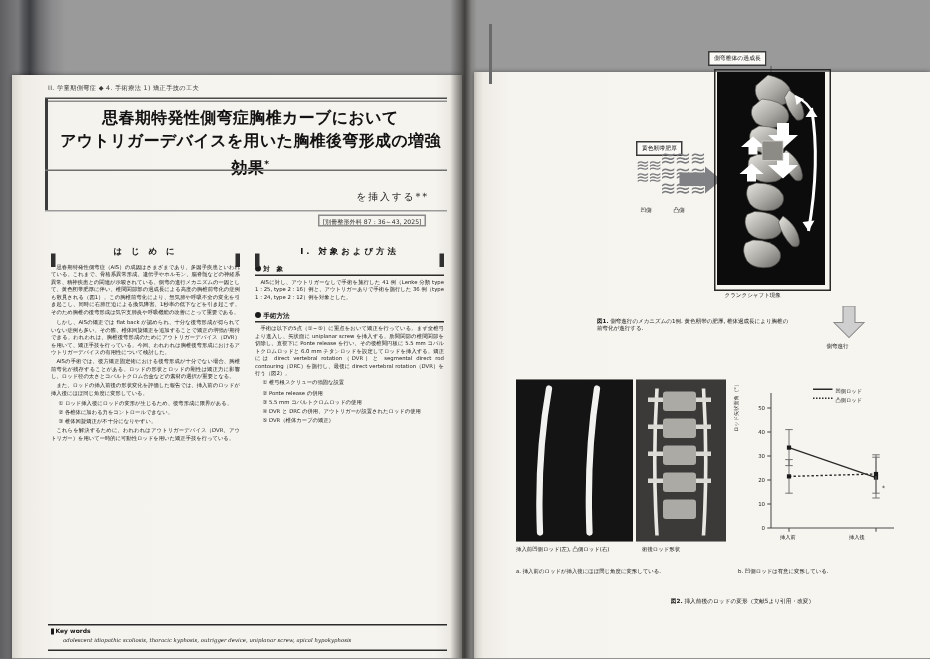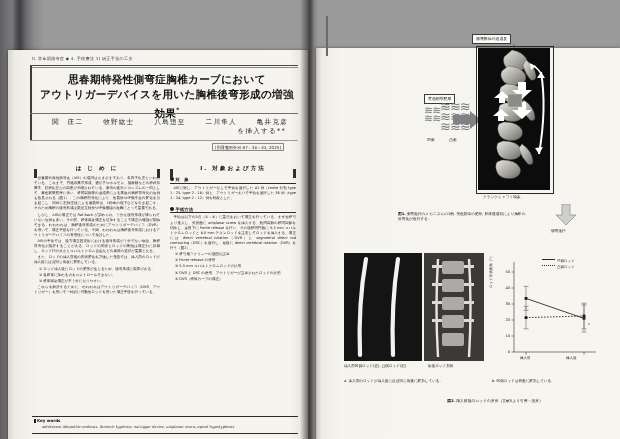--- a/index.html
+++ b/index.html
@@ -131,27 +131,20 @@
     <div class="left-rule"></div>
     <div class="left-rule2"></div>
     <div class="vbar"></div>
 
     <div class="title-block">
       <div class="title-l1">思春期特発性側弯症胸椎カーブにおいて</div>
       <div class="title-l2"><span>アウトリガーデバイスを用いた胸椎後弯形成の増強効果</span><span class="title-star">*</span></div>
     </div>
     <div class="title-underline"></div>
 
-    <div class="authors">
-      <span>関　庄二</span>
-      <span>牧野紘士</span>
-      <span>八島惣至</span>
-      <span>二川隼人</span>
-      <span>亀井克彦</span>
-    </div>
     <div class="author2">を挿入する**</div>
     <div class="rule-under-authors"></div>
     <div class="cite">[別冊整形外科 87：36～43, 2025]</div>
 
     <div class="col col-l">
       <div class="sec-head-wrap">
         <div class="sec-head">は じ め に</div>
       </div>
       <p class="para">思春期特発性側弯症（AIS）の成因はさまざまであり、多因子疾患といわれている。これまで、骨格系異常形成、遺伝子やホルモン、脳脊髄などの神経系異常、精神疾患との関連が示唆されている。側弯の進行メカニズムの一因として、黄色靭帯肥厚に伴い、椎間関節部の過成長による高度の胸椎前弯化の症例も散見される（図1）。この胸椎前弯化により、無気肺や呼吸不全の変化を引き起こし、同時に右肺圧迫による換気障害、1秒率の低下などを引き起こす。そのため胸椎の後弯形成は気管支肺炎や呼吸機能の改善にとって重要である。</p>
       <p class="para">しかし、AISの矯正では flat back が認められ、十分な後弯形成が得られていない症例も多い。その際、椎体回旋矯正を追加することで矯正の増強が期待できる。われわれは、胸椎後弯形成のためにアウトリガーデバイス（DVR）を用いて、矯正手技を行っている。今回、われわれは胸椎後弯形成におけるアウトリガーデバイスの有用性について検討した。</p>

